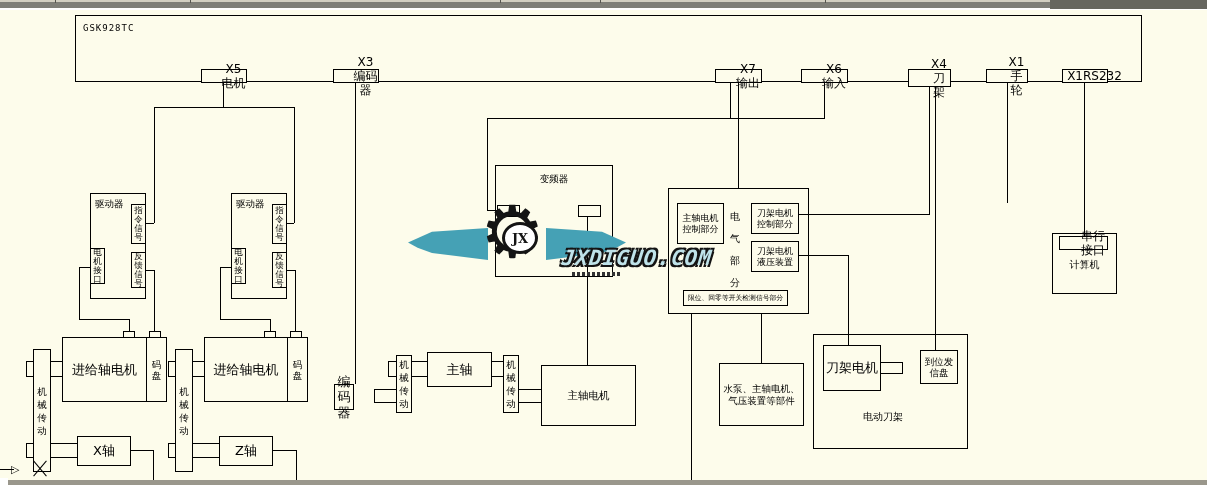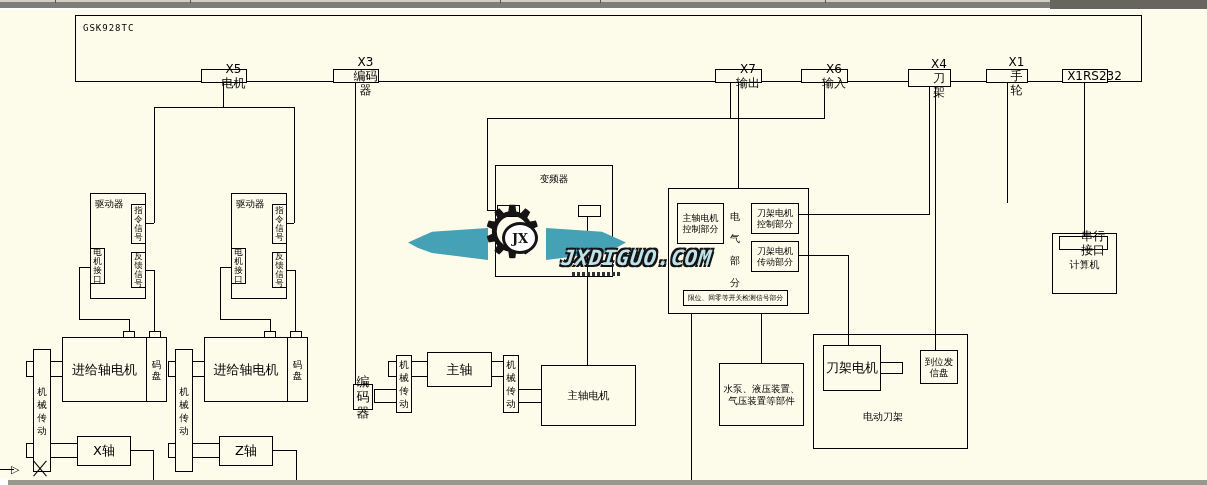--- a/index.html
+++ b/index.html
@@ -62,44 +62,44 @@
   <div class="bx lb" style="left:77px;top:436px;width:54px;height:30px;">X轴</div>
 
   <div class="bx lb" style="left:204px;top:337px;width:84px;height:65px;">进给轴电机</div>
   <div class="bx lb vt" style="left:287px;top:337px;width:21px;height:65px;font-size:9.5px;line-height:11px;">码盘</div>
   <div class="bx lb vt" style="left:175px;top:349px;width:18px;height:123px;font-size:9.5px;line-height:13px;">机械传动</div>
   <div class="bx lb" style="left:219px;top:436px;width:54px;height:30px;">Z轴</div>
 
   <div class="bx" style="left:495px;top:165px;width:118px;height:112px;"></div>
   <div class="txt" style="left:495px;top:173px;width:118px;text-align:center;">变频器</div>
 
-  <div class="bx lb" style="left:353px;top:384px;width:20px;height:26px;">编码器</div>
+  <div class="bx lb" style="left:334px;top:384px;width:20px;height:26px;">编码器</div>
   <div class="bx lb vt" style="left:396px;top:355px;width:16px;height:58px;font-size:9.5px;line-height:13px;">机械传动</div>
   <div class="bx lb" style="left:427px;top:352px;width:65px;height:35px;">主轴</div>
   <div class="bx lb vt" style="left:503px;top:355px;width:16px;height:58px;font-size:9.5px;line-height:13px;">机械传动</div>
   <div class="bx lb" style="left:541px;top:365px;width:95px;height:61px;font-size:10.5px;">主轴电机</div>
 
   <div class="bx" style="left:668px;top:188px;width:141px;height:126px;"></div>
   <div class="bx lb" style="left:677px;top:203px;width:47px;height:41px;flex-direction:column;font-size:9px;">
     <span>主轴电机</span>
     <span>控制部分</span>
   </div>
   <div class="txt vt" style="left:729px;top:194px;width:12px;height:86px;font-size:10px;line-height:22px;">电气部分</div>
   <div class="bx lb" style="left:751px;top:203px;width:48px;height:31px;flex-direction:column;font-size:9px;">
     <span>刀架电机</span>
     <span>控制部分</span>
   </div>
   <div class="bx lb" style="left:751px;top:241px;width:48px;height:31px;flex-direction:column;font-size:9px;">
     <span>刀架电机</span>
-    <span>传动部分</span>
+    <span>液压装置</span>
   </div>
   <div class="bx lb" style="left:683px;top:290px;width:105px;height:16px;font-size:6.8px;white-space:nowrap;">限位、回零等开关检测信号部分</div>
 
   <div class="bx lb" style="left:719px;top:363px;width:85px;height:63px;flex-direction:column;font-size:9.5px;">
-    <span>水泵、液压装置、</span>
+    <span>水泵、主轴电机、</span>
     <span>气压装置等部件</span>
   </div>
 
   <div class="bx" style="left:813px;top:334px;width:155px;height:115px;"></div>
   <div class="bx lb" style="left:823px;top:345px;width:58px;height:46px;">刀架电机</div>
   <div class="bx lb brk" style="left:920px;top:350px;width:38px;height:34px;font-size:9.5px;">到位发信盘</div>
   <div class="txt" style="left:813px;top:410px;width:140px;text-align:center;font-size:10px;">电动刀架</div>
 
 
   <div class="bx" style="left:1052px;top:233px;width:65px;height:61px;"></div>

